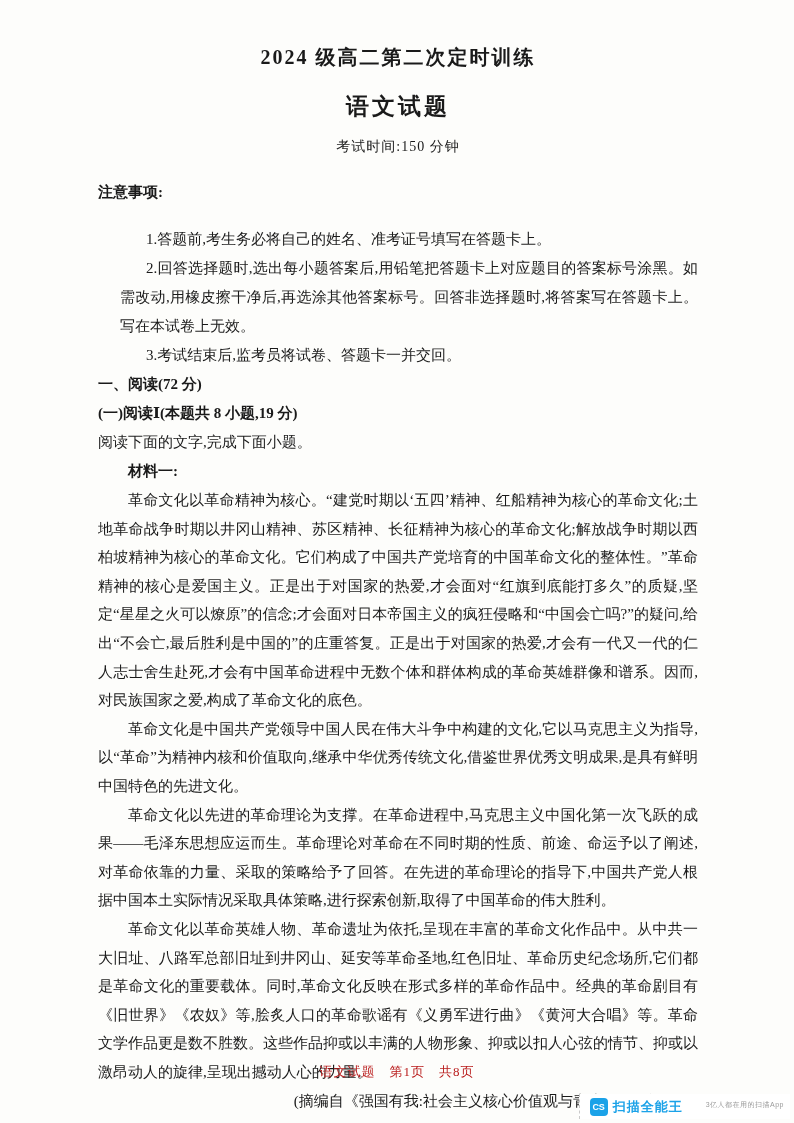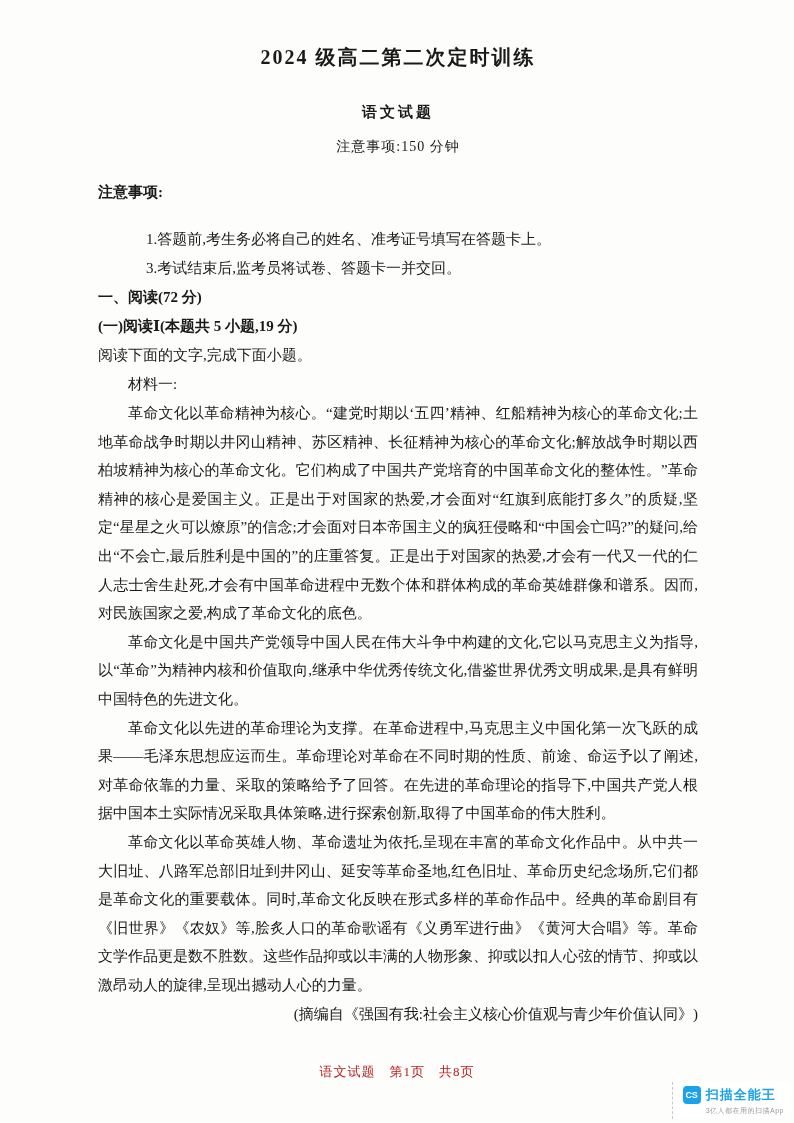--- a/index.html
+++ b/index.html
@@ -18,24 +18,24 @@
     padding: 44px 96px 0 98px;
     overflow: hidden;
   }
   .title {
     font-size: 20px;
     font-weight: bold;
     text-align: center;
     letter-spacing: 2px;
   }
   .subject {
-    font-size: 15px;
+    font-size: 23px;
     font-weight: bold;
     text-align: center;
-    margin-top: 32px;
+    margin-top: 20px;
     letter-spacing: 3px;
   }
   .exam-time {
     font-size: 14px;
     text-align: center;
     margin-top: 16px;
     letter-spacing: 1px;
   }
   .notice-heading {
     font-size: 15px;
@@ -60,21 +60,21 @@
     font-size: 15px;
     font-weight: bold;
     line-height: 29px;
   }
   .instruction {
     font-size: 15px;
     line-height: 29px;
   }
   .material-label {
     font-size: 15px;
-    font-weight: normal;
+    font-weight: bold;
     line-height: 29px;
     text-indent: 2em;
   }
   .para {
     font-size: 15px;
     line-height: 28.6px;
     text-indent: 2em;
     text-align: justify;
   }
   .attribution {
@@ -93,21 +93,21 @@
     letter-spacing: 1px;
     color: #b91c1c;
   }
   .watermark {
     position: absolute;
     right: 4px;
     bottom: 4px;
     padding: 4px 6px 3px 10px;
     border-left: 1px dashed #c9c9c9;
     display: flex;
-    flex-direction: column;
+    flex-direction: row;
     align-items: flex-start;
     background: #fff;
   }
   .wm-badge {
     display: flex;
     align-items: center;
     gap: 5px;
   }
   .wm-logo {
     display: inline-flex;
@@ -140,32 +140,33 @@
 </style>
 </head>
 <body>
 
 <div class="page">
 
   <h1 class="title">2024 级高二第二次定时训练</h1>
 
   <h2 class="subject">语文试题</h2>
 
-  <div class="exam-time">注意事项:150 分钟</div>
+  <div class="exam-time">考试时间:150 分钟</div>
 
   <div class="notice-heading">注意事项:</div>
 
   <ol class="notices">
     <li>1.答题前,考生务必将自己的姓名、准考证号填写在答题卡上。</li>
+    <li>2.回答选择题时,选出每小题答案后,用铅笔把答题卡上对应题目的答案标号涂黑。如需改动,用橡皮擦干净后,再选涂其他答案标号。回答非选择题时,将答案写在答题卡上。写在本试卷上无效。</li>
     <li>3.考试结束后,监考员将试卷、答题卡一并交回。</li>
   </ol>
 
   <div class="section-heading">一、阅读(72 分)</div>
 
-  <div class="subsection-heading">(一)阅读Ⅰ(本题共 5 小题,19 分)</div>
+  <div class="subsection-heading">(一)阅读Ⅰ(本题共 8 小题,19 分)</div>
 
   <div class="instruction">阅读下面的文字,完成下面小题。</div>
 
   <div class="material-label">材料一:</div>
 
   <p class="para">革命文化以革命精神为核心。“建党时期以‘五四’精神、红船精神为核心的革命文化;土地革命战争时期以井冈山精神、苏区精神、长征精神为核心的革命文化;解放战争时期以西柏坡精神为核心的革命文化。它们构成了中国共产党培育的中国革命文化的整体性。”革命精神的核心是爱国主义。正是出于对国家的热爱,才会面对“红旗到底能打多久”的质疑,坚定“星星之火可以燎原”的信念;才会面对日本帝国主义的疯狂侵略和“中国会亡吗?”的疑问,给出“不会亡,最后胜利是中国的”的庄重答复。正是出于对国家的热爱,才会有一代又一代的仁人志士舍生赴死,才会有中国革命进程中无数个体和群体构成的革命英雄群像和谱系。因而,对民族国家之爱,构成了革命文化的底色。</p>
   <p class="para">革命文化是中国共产党领导中国人民在伟大斗争中构建的文化,它以马克思主义为指导,以“革命”为精神内核和价值取向,继承中华优秀传统文化,借鉴世界优秀文明成果,是具有鲜明中国特色的先进文化。</p>
   <p class="para">革命文化以先进的革命理论为支撑。在革命进程中,马克思主义中国化第一次飞跃的成果——毛泽东思想应运而生。革命理论对革命在不同时期的性质、前途、命运予以了阐述,对革命依靠的力量、采取的策略给予了回答。在先进的革命理论的指导下,中国共产党人根据中国本土实际情况采取具体策略,进行探索创新,取得了中国革命的伟大胜利。</p>
   <p class="para">革命文化以革命英雄人物、革命遗址为依托,呈现在丰富的革命文化作品中。从中共一大旧址、八路军总部旧址到井冈山、延安等革命圣地,红色旧址、革命历史纪念场所,它们都是革命文化的重要载体。同时,革命文化反映在形式多样的革命作品中。经典的革命剧目有《旧世界》《农奴》等,脍炙人口的革命歌谣有《义勇军进行曲》《黄河大合唱》等。革命文学作品更是数不胜数。这些作品抑或以丰满的人物形象、抑或以扣人心弦的情节、抑或以激昂动人的旋律,呈现出撼动人心的力量。</p>
 

